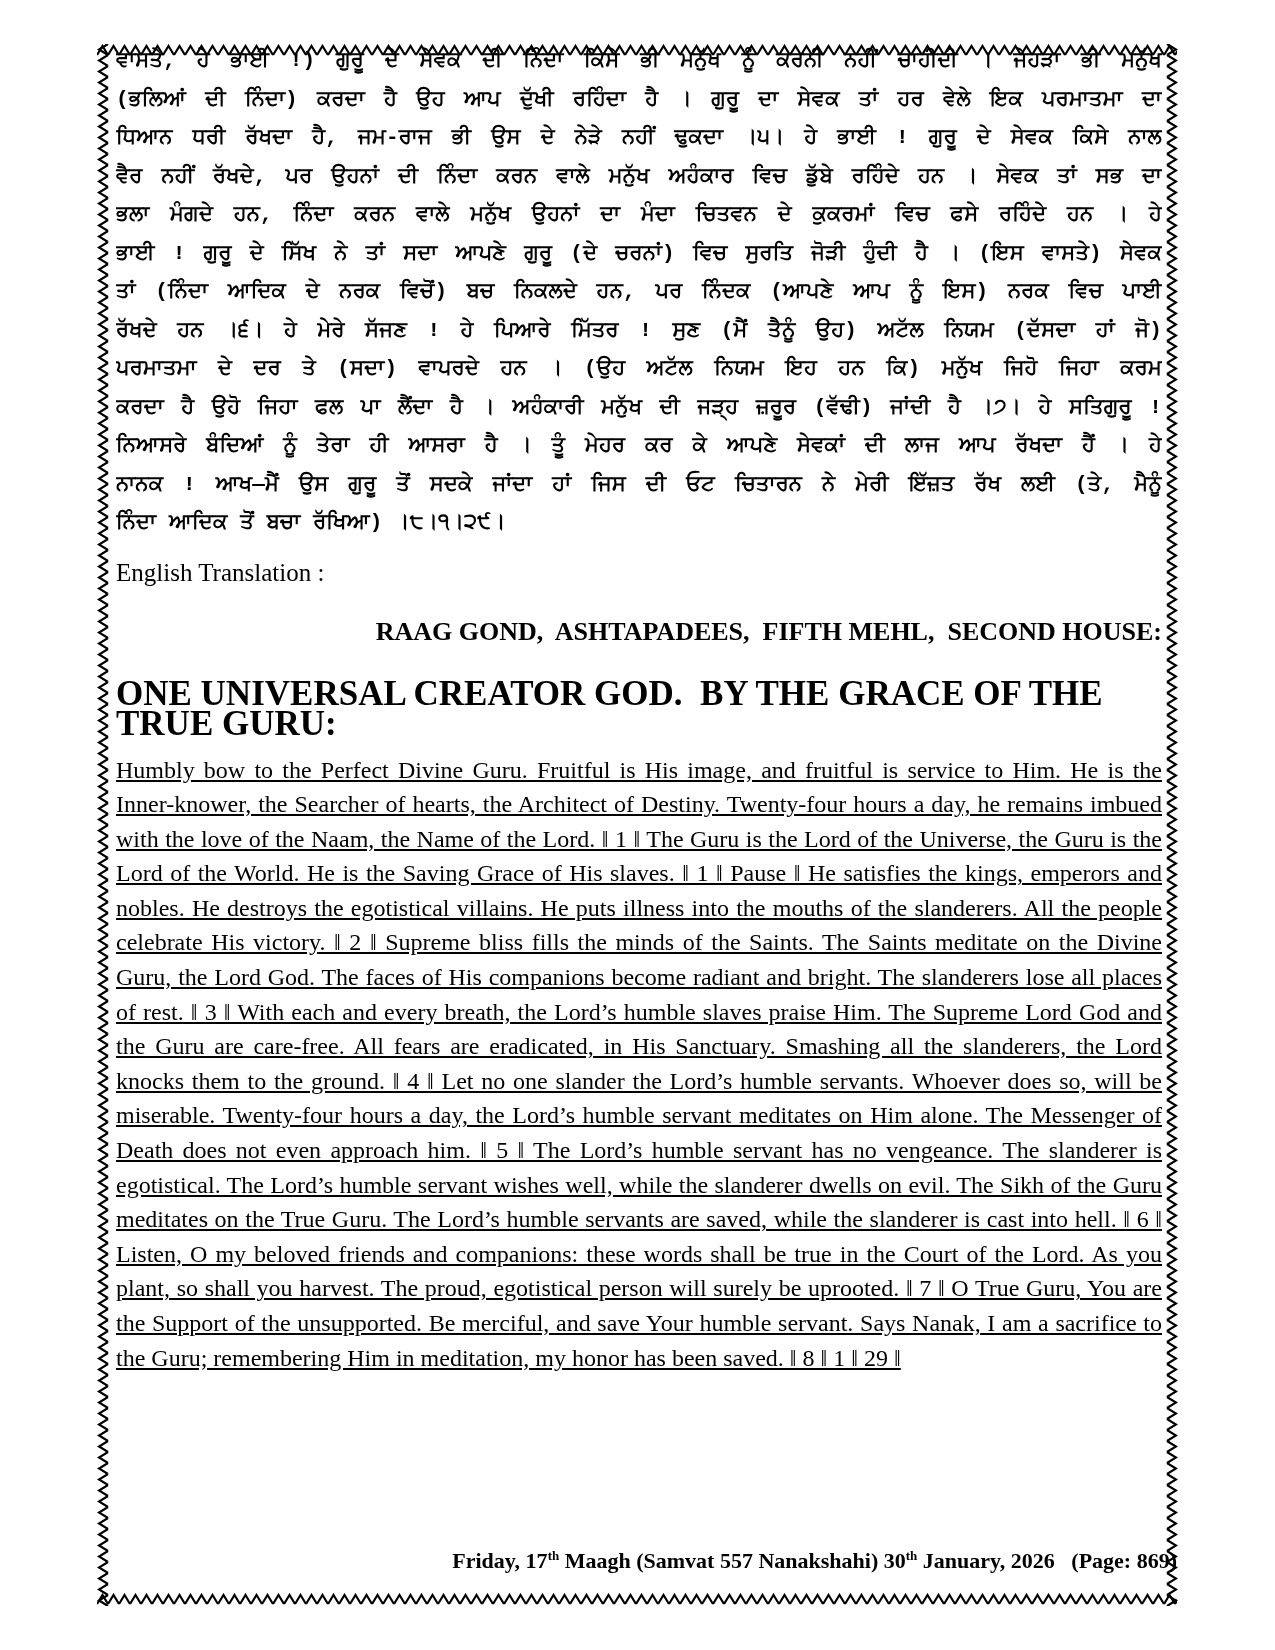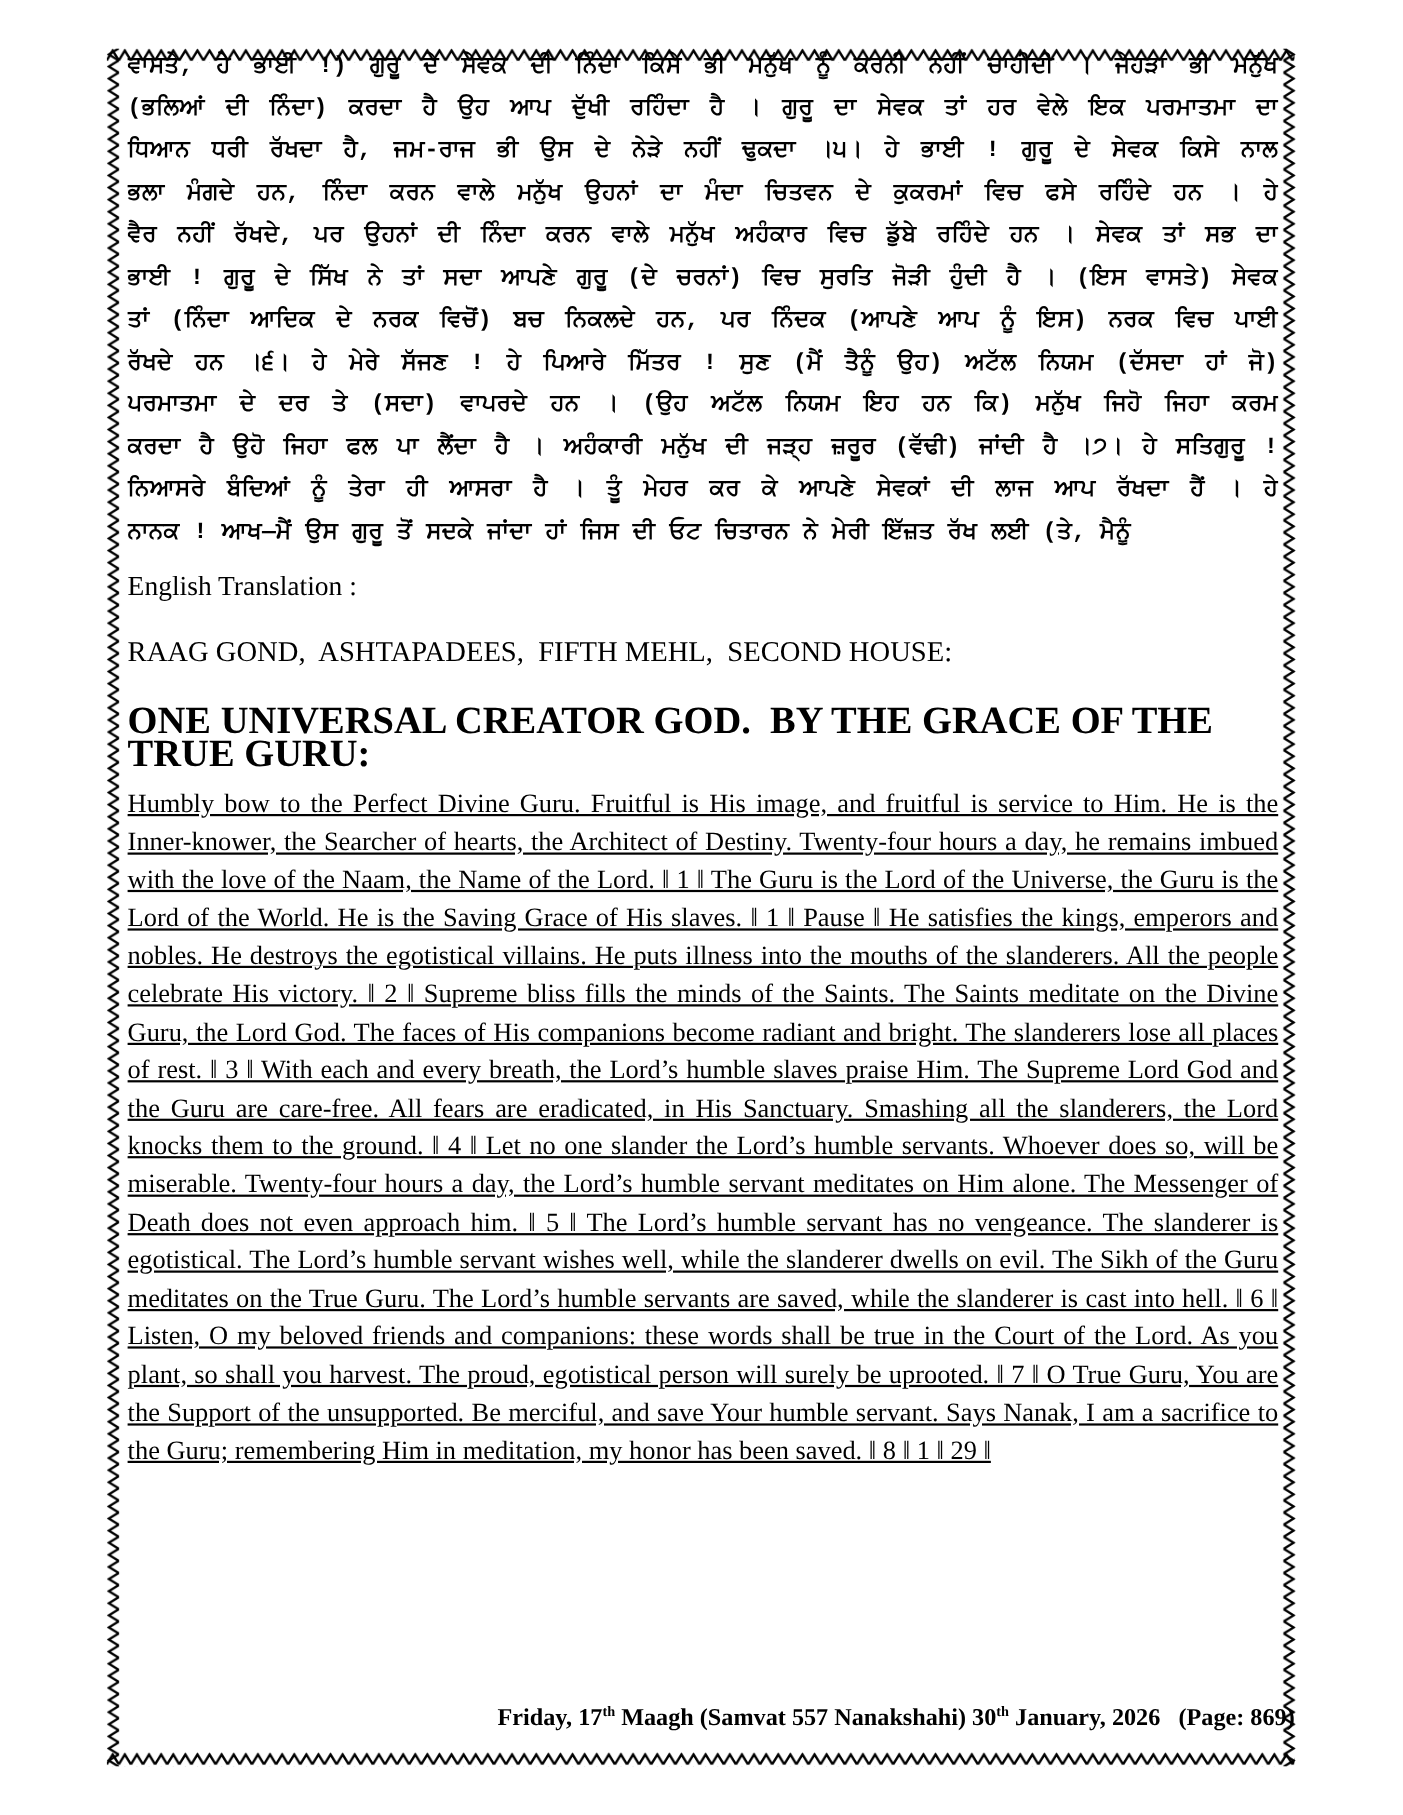--- a/index.html
+++ b/index.html
@@ -20,22 +20,22 @@
   .gurmukhi{font-family:Liberation Mono, monospace;font-weight:bold;
             font-size:21px;line-height:38.5px;letter-spacing:0.2px;}
   .gline{text-align:justify;text-align-last:justify;height:38.5px;overflow:hidden;white-space:nowrap;}
   .gline:last-child{text-align-last:left;}
 
   
   .etl{margin-top:15px;font-size:25px;line-height:30px;
        text-underline-offset:4px;}
 
   
-  .head1{margin-top:29px;font-weight:normal;font-size:26px;line-height:30px;
-         text-align:left;white-space:pre-wrap;}
+  .head1{margin-top:29px;font-weight:bold;font-size:26px;line-height:30px;
+         text-align:right;white-space:pre-wrap;}
   .head2{margin-top:32px;font-weight:bold;font-size:35px;line-height:30px;
          text-align:left;white-space:pre-wrap;}
 
   
   .body-text{margin-top:14px;font-size:24px;line-height:34.6px;text-align:justify;text-decoration:underline;}
 
   
   .footer{position:absolute;left:97px;top:1522px;width:1080px;z-index:1;
           text-align:right;font-weight:bold;font-size:22px;white-space:pre-wrap;}
   .footer sup{font-size:13px;line-height:0;}
@@ -80,29 +80,30 @@
     </defs>
     <rect width="13" height="1562" fill="url(#zzv2)"></rect>
   </svg>
 
   <div class="content">
 
     <div class="gurmukhi">
         <div class="gline">ਵਾਸਤੇ, ਹੇ ਭਾਈ !) ਗੁਰੂ ਦੇ ਸੇਵਕ ਦੀ ਨਿੰਦਾ ਕਿਸੇ ਭੀ ਮਨੁੱਖ ਨੂੰ ਕਰਨੀ ਨਹੀਂ ਚਾਹੀਦੀ । ਜੇਹੜਾ ਭੀ ਮਨੁੱਖ</div>
         <div class="gline">(ਭਲਿਆਂ ਦੀ ਨਿੰਦਾ) ਕਰਦਾ ਹੈ ਉਹ ਆਪ ਦੁੱਖੀ ਰਹਿੰਦਾ ਹੈ । ਗੁਰੂ ਦਾ ਸੇਵਕ ਤਾਂ ਹਰ ਵੇਲੇ ਇਕ ਪਰਮਾਤਮਾ ਦਾ</div>
         <div class="gline">ਧਿਆਨ ਧਰੀ ਰੱਖਦਾ ਹੈ, ਜਮ-ਰਾਜ ਭੀ ਉਸ ਦੇ ਨੇੜੇ ਨਹੀਂ ਢੁਕਦਾ ।੫। ਹੇ ਭਾਈ ! ਗੁਰੂ ਦੇ ਸੇਵਕ ਕਿਸੇ ਨਾਲ</div>
+        <div class="gline">ਵੈਰ ਨਹੀਂ ਰੱਖਦੇ, ਪਰ ਉਹਨਾਂ ਦੀ ਨਿੰਦਾ ਕਰਨ ਵਾਲੇ ਮਨੁੱਖ ਅਹੰਕਾਰ ਵਿਚ ਡੁੱਬੇ ਰਹਿੰਦੇ ਹਨ । ਸੇਵਕ ਤਾਂ ਸਭ ਦਾ</div>
         <div class="gline">ਭਲਾ ਮੰਗਦੇ ਹਨ, ਨਿੰਦਾ ਕਰਨ ਵਾਲੇ ਮਨੁੱਖ ਉਹਨਾਂ ਦਾ ਮੰਦਾ ਚਿਤਵਨ ਦੇ ਕੁਕਰਮਾਂ ਵਿਚ ਫਸੇ ਰਹਿੰਦੇ ਹਨ । ਹੇ</div>
-        <div class="gline">ਵੈਰ ਨਹੀਂ ਰੱਖਦੇ, ਪਰ ਉਹਨਾਂ ਦੀ ਨਿੰਦਾ ਕਰਨ ਵਾਲੇ ਮਨੁੱਖ ਅਹੰਕਾਰ ਵਿਚ ਡੁੱਬੇ ਰਹਿੰਦੇ ਹਨ । ਸੇਵਕ ਤਾਂ ਸਭ ਦਾ</div>
         <div class="gline">ਭਾਈ ! ਗੁਰੂ ਦੇ ਸਿੱਖ ਨੇ ਤਾਂ ਸਦਾ ਆਪਣੇ ਗੁਰੂ (ਦੇ ਚਰਨਾਂ) ਵਿਚ ਸੁਰਤਿ ਜੋੜੀ ਹੁੰਦੀ ਹੈ । (ਇਸ ਵਾਸਤੇ) ਸੇਵਕ</div>
         <div class="gline">ਤਾਂ (ਨਿੰਦਾ ਆਦਿਕ ਦੇ ਨਰਕ ਵਿਚੋਂ) ਬਚ ਨਿਕਲਦੇ ਹਨ, ਪਰ ਨਿੰਦਕ (ਆਪਣੇ ਆਪ ਨੂੰ ਇਸ) ਨਰਕ ਵਿਚ ਪਾਈ</div>
         <div class="gline">ਰੱਖਦੇ ਹਨ ।੬। ਹੇ ਮੇਰੇ ਸੱਜਣ ! ਹੇ ਪਿਆਰੇ ਮਿੱਤਰ ! ਸੁਣ (ਮੈਂ ਤੈਨੂੰ ਉਹ) ਅਟੱਲ ਨਿਯਮ (ਦੱਸਦਾ ਹਾਂ ਜੋ)</div>
         <div class="gline">ਪਰਮਾਤਮਾ ਦੇ ਦਰ ਤੇ (ਸਦਾ) ਵਾਪਰਦੇ ਹਨ । (ਉਹ ਅਟੱਲ ਨਿਯਮ ਇਹ ਹਨ ਕਿ) ਮਨੁੱਖ ਜਿਹੋ ਜਿਹਾ ਕਰਮ</div>
         <div class="gline">ਕਰਦਾ ਹੈ ਉਹੋ ਜਿਹਾ ਫਲ ਪਾ ਲੈਂਦਾ ਹੈ । ਅਹੰਕਾਰੀ ਮਨੁੱਖ ਦੀ ਜੜ੍ਹ ਜ਼ਰੂਰ (ਵੱਢੀ) ਜਾਂਦੀ ਹੈ ।੭। ਹੇ ਸਤਿਗੁਰੂ !</div>
         <div class="gline">ਨਿਆਸਰੇ ਬੰਦਿਆਂ ਨੂੰ ਤੇਰਾ ਹੀ ਆਸਰਾ ਹੈ । ਤੂੰ ਮੇਹਰ ਕਰ ਕੇ ਆਪਣੇ ਸੇਵਕਾਂ ਦੀ ਲਾਜ ਆਪ ਰੱਖਦਾ ਹੈਂ । ਹੇ</div>
         <div class="gline">ਨਾਨਕ ! ਆਖ—ਮੈਂ ਉਸ ਗੁਰੂ ਤੋਂ ਸਦਕੇ ਜਾਂਦਾ ਹਾਂ ਜਿਸ ਦੀ ਓਟ ਚਿਤਾਰਨ ਨੇ ਮੇਰੀ ਇੱਜ਼ਤ ਰੱਖ ਲਈ (ਤੇ, ਮੈਨੂੰ</div>
+        <div class="gline">ਨਿੰਦਾ ਆਦਿਕ ਤੋਂ ਬਚਾ ਰੱਖਿਆ) ।੮।੧।੨੯।</div>
       </div>
 
     <div class="etl">English Translation :</div>
 
     <div class="head1">RAAG GOND,  ASHTAPADEES,  FIFTH MEHL,  SECOND HOUSE:</div>
 
     <div class="head2">ONE UNIVERSAL CREATOR GOD.  BY THE GRACE OF THE TRUE GURU:</div>
 
     <div class="body-text">Humbly bow to the Perfect Divine Guru. Fruitful is His image, and fruitful is service to Him. He is the Inner-knower, the Searcher of hearts, the Architect of Destiny. Twenty-four hours a day, he remains imbued with the love of the Naam, the Name of the Lord. ‖ 1 ‖  The Guru is the Lord of the Universe, the Guru is the Lord of the World. He is the Saving Grace of His slaves. ‖ 1 ‖ Pause ‖  He satisfies the kings, emperors and nobles. He destroys the egotistical villains. He puts illness into the mouths of the slanderers. All the people celebrate His victory. ‖ 2 ‖  Supreme bliss fills the minds of the Saints. The Saints meditate on the Divine Guru, the Lord God. The faces of His companions become radiant and bright. The slanderers lose all places of rest. ‖ 3 ‖  With each and every breath, the Lord’s humble slaves praise Him. The Supreme Lord God and the Guru are care-free. All fears are eradicated, in His Sanctuary. Smashing all the slanderers, the Lord knocks them to the ground. ‖ 4 ‖  Let no one slander the Lord’s humble servants. Whoever does so, will be miserable. Twenty-four hours a day, the Lord’s humble servant meditates on Him alone. The Messenger of Death does not even approach him. ‖ 5 ‖  The Lord’s humble servant has no vengeance. The slanderer is egotistical. The Lord’s humble servant wishes well, while the slanderer dwells on evil. The Sikh of the Guru meditates on the True Guru. The Lord’s humble servants are saved, while the slanderer is cast into hell. ‖ 6 ‖  Listen, O my beloved friends and companions: these words shall be true in the Court of the Lord. As you plant, so shall you harvest. The proud, egotistical person will surely be uprooted. ‖ 7 ‖  O True Guru, You are the Support of the unsupported. Be merciful, and save Your humble servant. Says Nanak, I am a sacrifice to the Guru; remembering Him in meditation, my honor has been saved. ‖ 8 ‖ 1 ‖ 29 ‖</div>
   </div>

